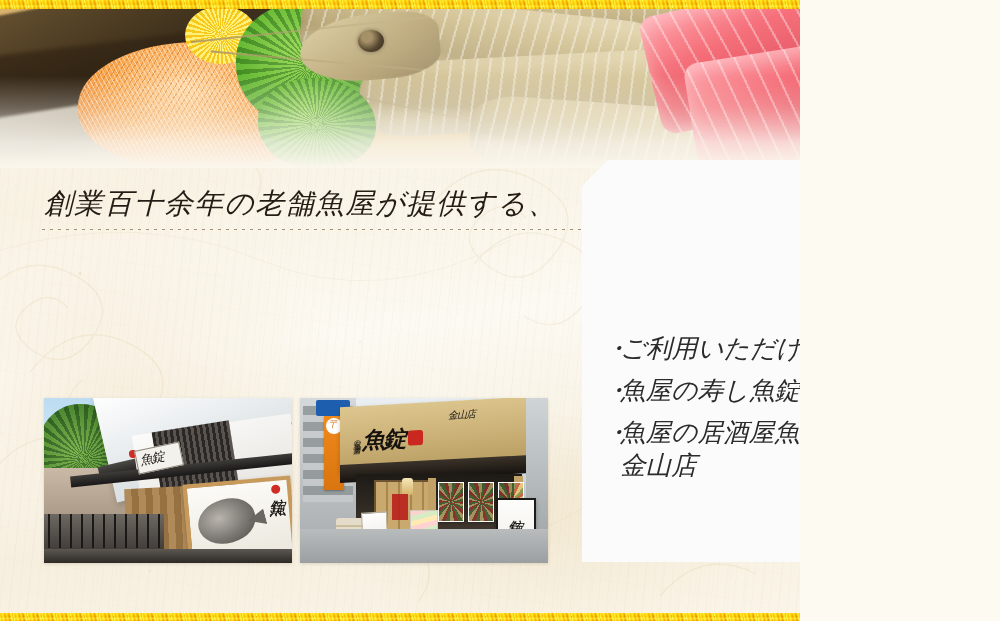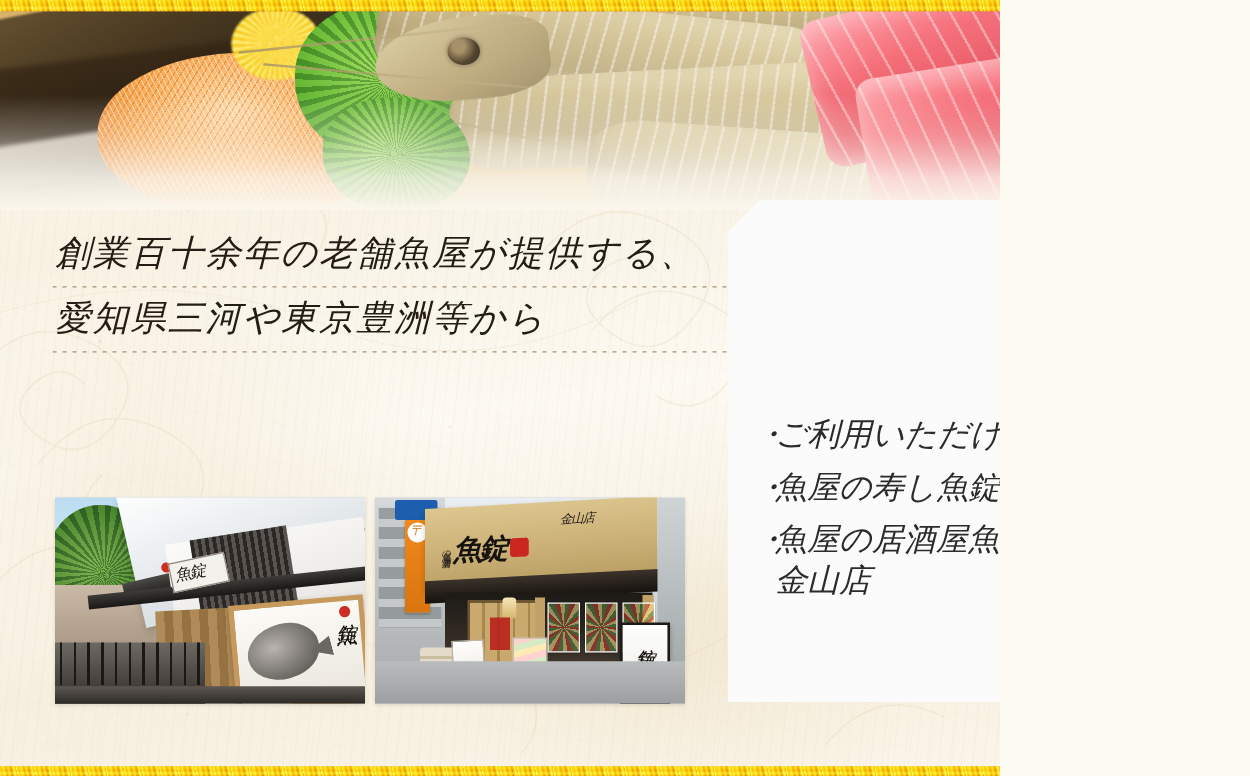--- a/index.html
+++ b/index.html
@@ -419,24 +419,20 @@
       <div class="f-green g4"></div>
       <div class="hero-glow"></div>
     </div>
   </div>
 
   <div class="copy">
     <div class="copy-line">
       <span>創業百十余年の老舗魚屋が提供する、</span>
       <span class="rule"></span>
     </div>
-    <div class="copy-line">
-      <span>愛知県三河や東京豊洲等から</span>
-      <span class="rule"></span>
-    </div>
   </div>
 
   <div class="photos">
 
     <div class="photo">
       <div class="ph-layer">
         <div class="p1-sky"></div>
         <div class="p1-trees"></div>
         <div class="p1-bldg-far"></div>
         <div class="p1-roof"></div>

